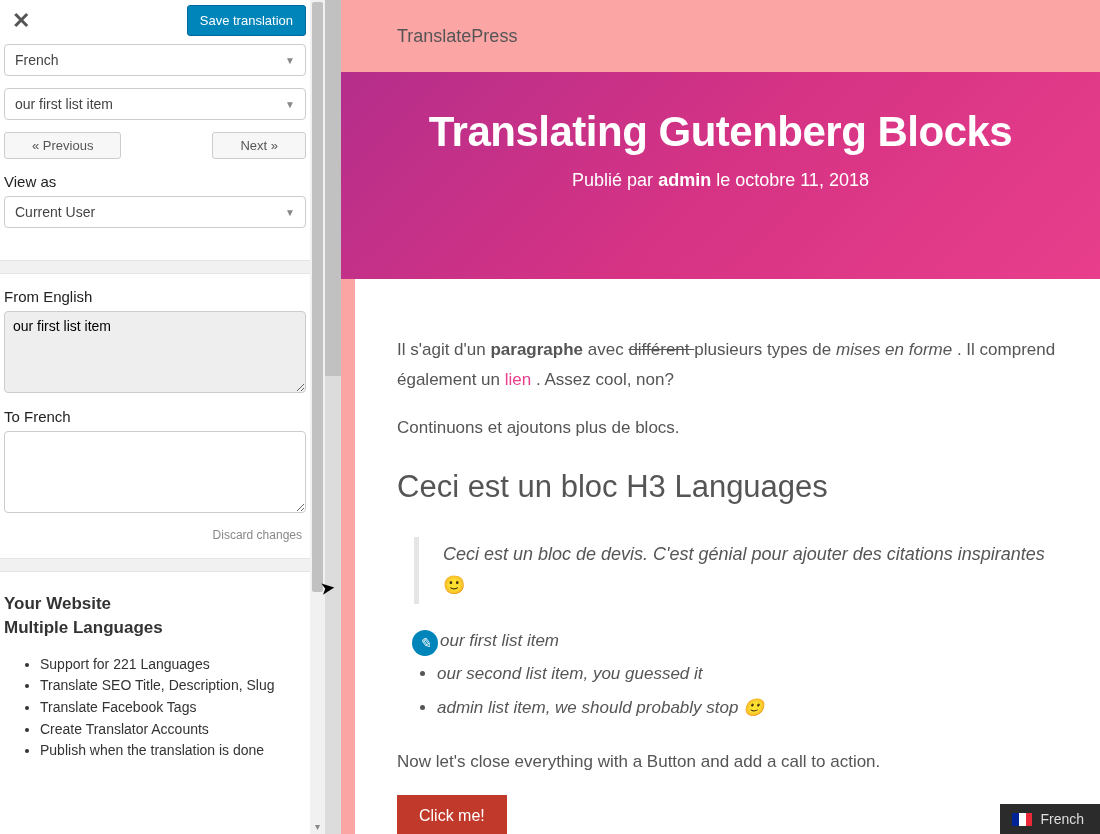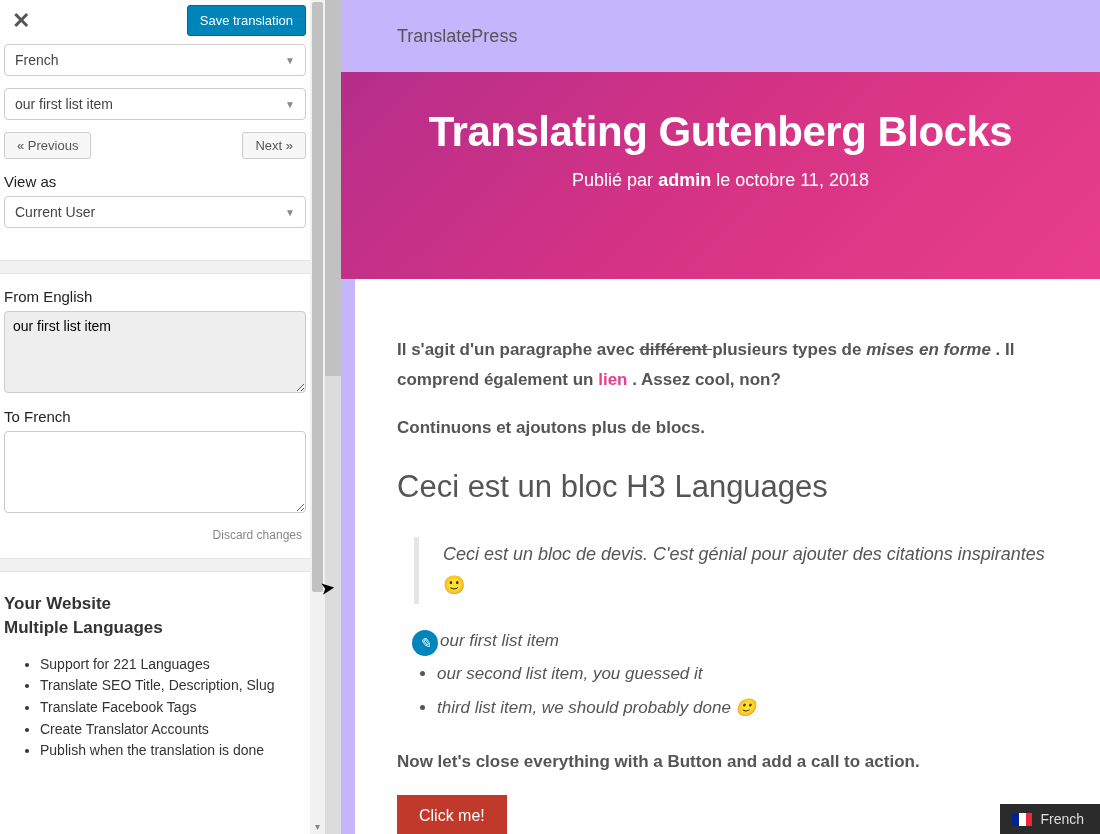--- a/index.html
+++ b/index.html
@@ -9,21 +9,21 @@
 .sidebar { position: absolute; left: 0; top: 0; width: 325px; height: 834px; background: #fff; overflow-y: auto; }
 .sidebar-inner { width: 310px; }
 .topbar { display: flex; justify-content: space-between; align-items: center; padding: 5px 4px 8px 6px; }
 .close-x { font-size: 22px; font-weight: bold; color: #555; padding: 2px 6px; cursor: pointer; }
 .save-btn { background: #0085ba; color: #fff; border: none; padding: 7px 12px; font-size: 13px; cursor: pointer; border: 1px solid #006799; border-radius: 3px; }
 
 .controls { padding: 0 4px 20px 4px; }
 .select { width: 100%; height: 32px; border: 1px solid #ccc; border-radius: 4px; background: #fff; padding: 0 26px 0 10px; font-size: 14px; color: #444; position: relative; margin-bottom: 12px; display: flex; align-items: center; }
 .select::after { content: "▼"; position: absolute; right: 10px; font-size: 10px; color: #888; }
 .navbtns { display: flex; justify-content: space-between; margin-bottom: 14px; }
-.navbtn { background: #f7f7f7; border: 1px solid #ccc; border-radius: 3px; padding: 5px 12px; font-size: 13px; color: #555; cursor: pointer; }
+.navbtn { background: #f7f7f7; border: 1px solid #ccc; border-radius: 3px; padding: 5px 27px; font-size: 13px; color: #555; cursor: pointer; }
 .label { font-size: 15px; color: #222; margin-bottom: 6px; }
 
 .gap-band { height: 14px; background: #f1f1f1; border-top: 1px solid #e5e5e5; border-bottom: 1px solid #e5e5e5; }
 
 .translate-section { padding: 14px 4px 6px 4px; }
 .textarea { width: 100%; height: 82px; border: 1px solid #ccc; border-radius: 4px; padding: 6px 8px; font-size: 14px; font-family: inherit; resize: both; margin-bottom: 12px; }
 .textarea.readonly { background: #eee; }
 .discard { text-align: right; font-size: 12px; color: #888; padding: 0 4px 10px 0; }
 
 .promo { padding: 20px 4px 10px 4px; }
@@ -34,34 +34,34 @@
 .sb-scroll { position: absolute; left: 310px; top: 0; width: 15px; height: 834px; background: #f1f1f1; }
 .sb-scroll .thumb { position: absolute; left: 2px; top: 2px; width: 11px; height: 590px; background: #c1c1c1; border-radius: 2px; }
 .sb-scroll .arrow-up { position: absolute; left: 0; top: 0; width: 15px; height: 14px; font-size: 10px; text-align: center; line-height: 14px; color: #888; }
 .sb-scroll .arrow-down { position: absolute; left: 0; bottom: 0; width: 15px; height: 14px; font-size: 10px; text-align: center; line-height: 14px; color: #888; }
 
 
 .divider { position: absolute; left: 325px; top: 0; width: 16px; height: 834px; background: #dcdcdc; }
 .divider .dtop { position: absolute; left: 0; top: 0; width: 16px; height: 376px; background: #c1c1c1; }
 
 
-.preview { position: absolute; left: 341px; top: 0; width: 759px; height: 834px; background: #c4b5fd; overflow: hidden; }
+.preview { position: absolute; left: 341px; top: 0; width: 759px; height: 834px; background: #fca5a5; overflow: hidden; }
 .pv-header { height: 72px; display: flex; align-items: center; justify-content: space-between; padding: 0 14px 0 56px; }
 .brand { font-size: 18px; color: #555; }
 .nav { display: flex; gap: 40px; font-size: 13px; letter-spacing: 0.5px; color: #555; }
 .nav-item { cursor: pointer; }
 .caret { font-size: 9px; vertical-align: middle; }
 
 .hero { height: 207px; background: linear-gradient(135deg, #b52e8b 0%, #d63384 50%, #e83e8c 100%); color: #fff; text-align: center; padding-top: 36px; }
 .hero h1 { font-size: 42px; font-weight: 700; letter-spacing: -0.5px; }
 .hero .meta { font-size: 18px; margin-top: 14px; font-weight: 400; }
 .hero .meta b { font-weight: 700; }
 
 .article-wrap { position: absolute; left: 14px; right: 0; top: 279px; bottom: 0; background: #fff; padding: 56px 42px 20px 42px; font-size: 17px; color: #555; line-height: 1.75; }
-.article-wrap p { margin-bottom: 18px; font-weight: bold; }
+.article-wrap p { margin-bottom: 18px; }
 .article-wrap h3 { font-size: 31px; font-weight: 400; color: #555; margin-bottom: 22px; }
 .article-wrap em { font-style: italic; }
 .article-wrap .ital { font-style: italic; }
 .article-wrap .strike { text-decoration: line-through; }
 .lnk { color: #e83e8c; }
 
 blockquote { border-left: 5px solid #e5e5e5; padding: 2px 0 2px 24px; margin: 0 0 22px 17px; font-style: italic; font-size: 18px; color: #555; }
 .emoji { font-style: normal; }
 
 .ulist { list-style: disc; margin: 0 0 24px 40px; font-size: 17px; color: #555; font-style: italic; }
@@ -157,21 +157,21 @@
   <div class="article-wrap">
     <p>
       <span>Il s'agit d'un </span><strong>paragraphe</strong><span> avec </span><span class="strike">différent </span><span>plusieurs types de </span><em class="ital">mises en forme</em><span> . Il comprend également un </span><span class="lnk">lien</span><span> . Assez cool, non?</span>
     </p>
     <p>Continuons et ajoutons plus de blocs.</p>
     <h3>Ceci est un bloc H3 Languages</h3>
     <blockquote><span>Ceci est un bloc de devis. C'est génial pour ajouter des citations inspirantes </span><span class="emoji">🙂</span></blockquote>
     <ul class="ulist">
       <li style="list-style:none;margin-left:-25px;"><span class="edit-badge">✎</span><span>our first list item</span></li>
       <li>our second list item, you guessed it</li>
-      <li><span>third list item, we should probably done </span><span>🙂</span></li>
+      <li><span>admin list item, we should probably stop </span><span>🙂</span></li>
     </ul>
     <p>Now let's close everything with a Button and add a call to action.</p>
     <button class="cta-btn">Click me!</button>
   </div>
 
   <div class="lang-switch">
     <span class="flag">
         <span class="b"></span>
         <span class="w"></span>
         <span class="r"></span>

